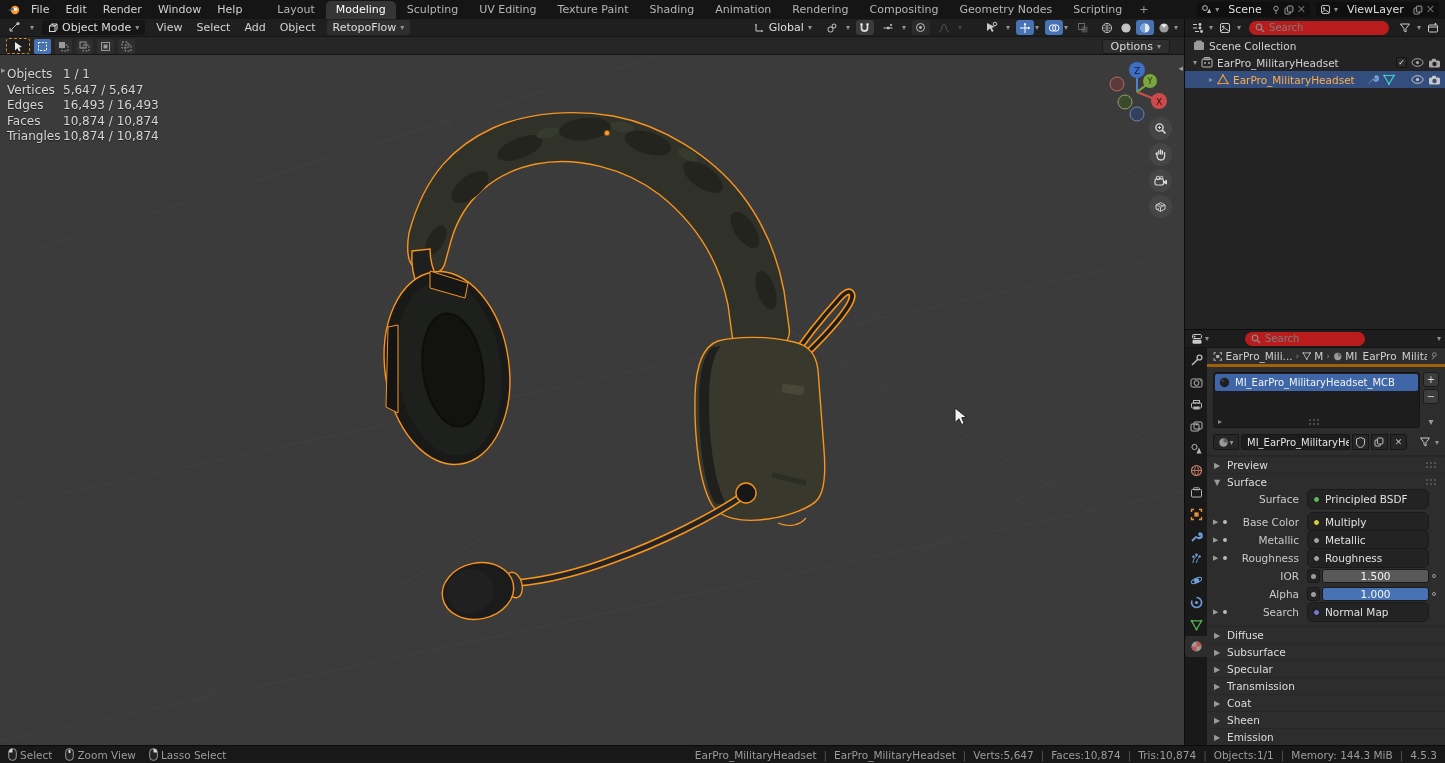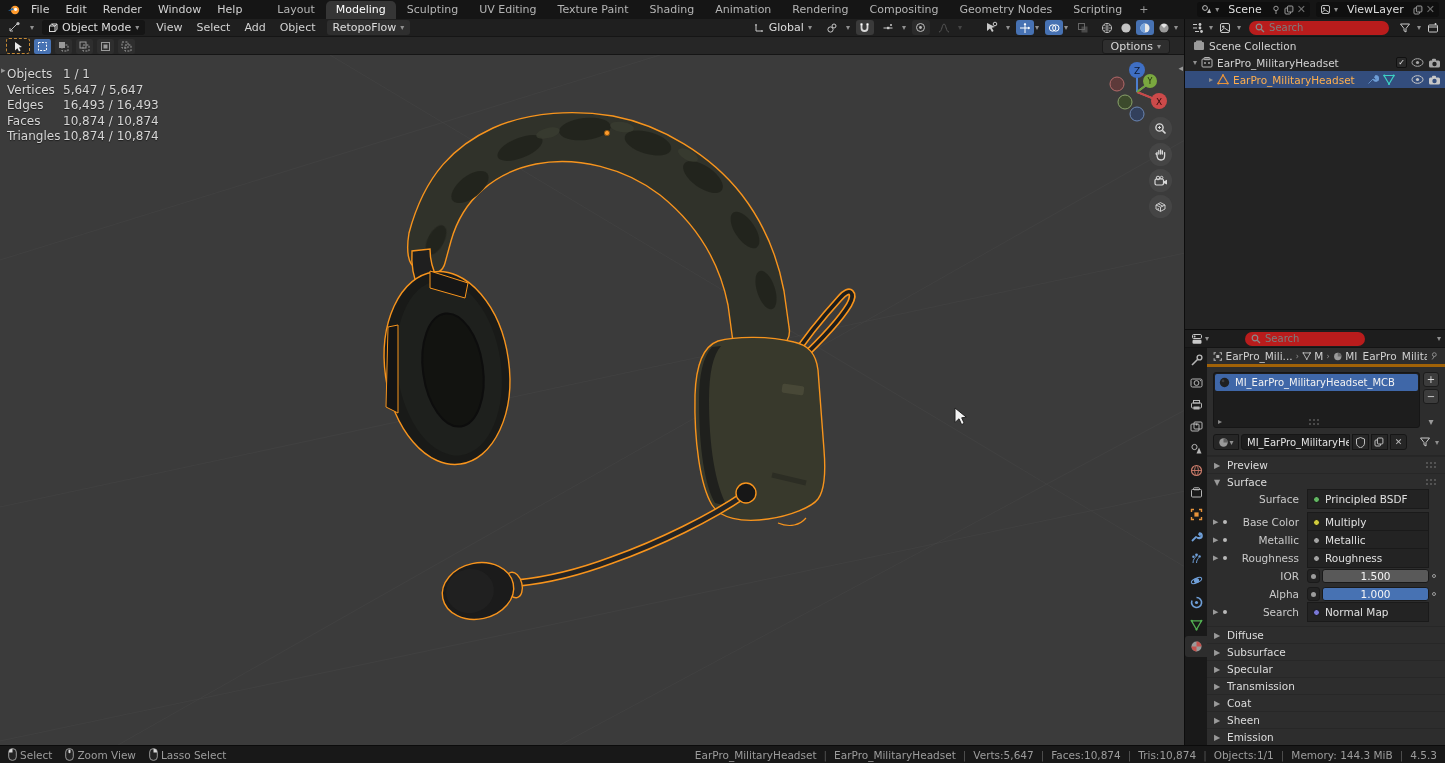--- a/index.html
+++ b/index.html
@@ -75,21 +75,21 @@
   .panel-hd .arrow { color:#9a9a9a; font-size:8px; width:8px; }
   .grip { margin-left:auto; width:12px; height:6px; position:relative; opacity:.55; }
   .grip::before { content:""; position:absolute; width:2px; height:2px; background:#8a8a8a; border-radius:50%;
     box-shadow:4px 0 0 #8a8a8a,8px 0 0 #8a8a8a,0 4px 0 #8a8a8a,4px 4px 0 #8a8a8a,8px 4px 0 #8a8a8a; }
   .srow { height:18px; display:flex; align-items:center; padding:0 6px; }
   .srow .expcol { width:10px; color:#9a9a9a; font-size:7px; }
   .srow .deccol { width:11px; display:flex; align-items:center; }
   .bullet { width:4px; height:4px; border-radius:50%; background:#b9b9b9; }
   .srow .lbl { flex:1; text-align:right; padding-right:8px; color:#cacaca; }
   .wcol { width:122px; display:flex; align-items:center; gap:2px; }
-  .wfield { flex:1; height:14px; background:#232323; border:1px solid #1a1a1a; border-radius:0; display:flex; align-items:center; gap:5px; padding:9px 5px; color:#e0e0e0; }
+  .wfield { flex:1; height:14px; background:#232323; border:1px solid #1a1a1a; border-radius:6px; display:flex; align-items:center; gap:5px; padding:9px 5px; color:#e0e0e0; }
   .sockdot { width:7px; height:7px; border-radius:50%; border:1px solid #101010; }
   .slider { flex:1; height:14px; border-radius:3px; border:1px solid #1a1a1a; display:flex; align-items:center; justify-content:center; color:#f5f5f5; }
   .sockbtn { width:13px; height:14px; background:#232323; border:1px solid #1a1a1a; border-radius:3px; display:flex; align-items:center; justify-content:center; }
   .sockbtn i { width:5px; height:5px; border-radius:50%; background:#9c9c9c; }
   .deco { width:10px; display:flex; justify-content:center; }
   .deco i { width:4px; height:4px; border-radius:50%; border:1px solid #9c9c9c; }
   .gap6 { height:5px; }
 
   .statusbar { height:18px; background:#181818; border-top:1px solid #0b0b0b; display:flex; align-items:center; padding:0 8px; font-size:10.5px; color:#9c9c9c; }
   .hint { display:flex; align-items:center; gap:3px; margin-right:13px; }

